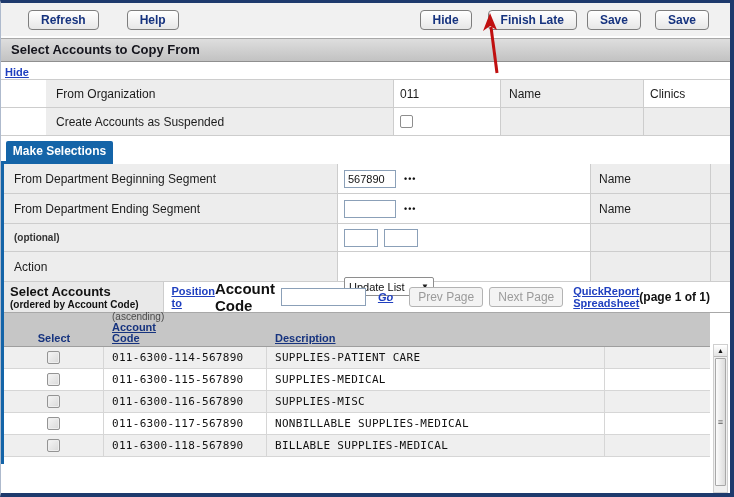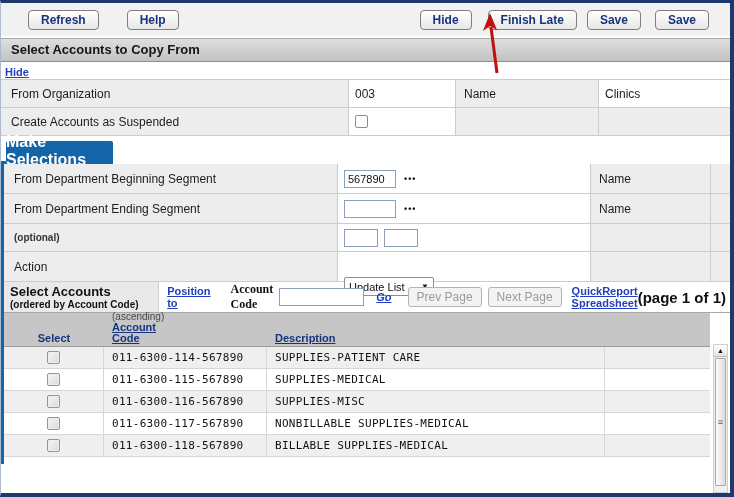--- a/index.html
+++ b/index.html
@@ -36,26 +36,26 @@
   
   .frow{display:flex; border-bottom:1px solid #cdcdcd; background:#fff;}
   .cell{border-right:1px solid #cdcdcd; display:flex; align-items:center; font-size:12px; color:#1c1c1c;}
   .cell:last-child{border-right:none;}
   .lbl{background:var(--cell_label); padding-left:10px;}
   .val{background:#fff; padding-left:6px;}
   .namec{background:var(--cell_label); padding-left:8px;}
   .lastc{background:var(--cell_label); flex:1;}
   .form1{border-top:1px solid #cdcdcd;}
   .form1 .frow{height:28px;}
-  .f1-label{width:348px;} .f1-val{width:107px;} .f1-name{width:143px;}
+  .f1-label{width:348px;margin-left:45px;} .f1-val{width:107px;} .f1-name{width:143px;}
   
   .tab-gap{height:5px; background:#fff;}
   .tab-row{height:20px; background:#fff; display:flex;}
   .tab{margin-left:5px; width:107px; background:var(--tab_blue); color:#fff;
-    font-size:16px; font-weight:bold; display:flex; align-items:center; justify-content:center;
+    font-size:12px; font-weight:bold; display:flex; align-items:center; justify-content:center;
     border-radius:2px 2px 0 0;}
   .tab-underline{height:3px; width:112px; background:var(--tab_blue);}
   
   .blue-left{border-left:3px solid var(--tab_blue);}
   .form2 .frow.h30{height:30px;} .form2 .frow.h28{height:28px;}
   .f2-label{width:334px; flex-direction:column; align-items:flex-start; justify-content:center;}
   .f2-val{width:253px; background:#fff; padding-left:6px;}
   .f2-name{width:120px;}
   .hint{font-size:10px; font-weight:bold; color:#333; line-height:11px;}
   .f2-label .main{font-size:12px; line-height:14px;}
@@ -68,26 +68,26 @@
     display:flex; align-items:center; font-size:11px; color:#111; padding:0 4px; justify-content:space-between;margin-top:40px;}
   .dd-arrow{font-size:8px; color:#222;}
   
   .sa-bar{height:31px; display:flex; border-bottom:1px solid #a8a8a8; background:#fff;}
   .sa-title{width:168px; background:#e9e9e9; border-right:1px solid #cdcdcd; padding-left:6px;
     display:flex; flex-direction:column; justify-content:center;}
   .sa-title .t1{font-size:13px; font-weight:bold; color:#111; line-height:14px;}
   .sa-title .t2{font-size:10px; font-weight:bold; color:#111; line-height:11px;}
   .sa-right{flex:1; display:flex; align-items:center; padding-left:8px;}
   .link{color:var(--link_blue); text-decoration:underline; font-size:11px; font-weight:bold;}
-  .sa-right .lbl-bold{font-size:12px; font-weight:bold; color:#111; margin-left:20px; margin-right:6px;font-family:Liberation Serif, serif;}
+  .sa-right .lbl-bold{font-size:15px; font-weight:bold; color:#111; margin-left:0; margin-right:6px;}
   .go{font-style:italic; margin-left:12px;}
   .pgbtn{height:20px; line-height:18px; padding:0 8px; background:#f3f3f3; border:1px solid #b3b3b3;
     border-radius:3px; color:var(--disabled_text); font-size:12px; white-space:nowrap;}
   .rep-links{display:flex; flex-direction:column; margin-left:10px; line-height:12px;}
-  .page-info{margin-left:auto; margin-right:4px; font-size:15px; font-weight:bold; color:#111; white-space:nowrap;}
+  .page-info{margin-left:auto; margin-right:20px; font-size:12px; font-weight:bold; color:#111; white-space:nowrap;}
   
   .tbl-header{height:34px; background:var(--header_gray); border-bottom:1px solid #9e9e9e;
     display:flex; align-items:flex-end; width:706px;}
   .th{font-size:11px; font-weight:bold; color:var(--button_text); padding-bottom:2px;}
   .th-sel{width:100px; text-align:center;}
   .th-code{width:163px; padding-left:8px;}
   .th-desc{width:338px; padding-left:8px;}
   .th-empty{flex:1;}
   .asc{font-size:10px; font-weight:normal; color:#4a4a4a; line-height:11px;}
   .th-code .ln{display:block; line-height:11px; text-decoration:underline;}
@@ -135,21 +135,21 @@
   </svg>
 
   <div class="sec-header">Select Accounts to Copy From</div>
   <div class="hide-row">
     <a href="#">Hide</a>
   </div>
 
   <div class="form1">
     <div class="frow">
       <div class="cell lbl f1-label">From Organization</div>
-      <div class="cell val f1-val">003</div>
+      <div class="cell val f1-val">011</div>
       <div class="cell namec f1-name">Name</div>
       <div class="cell val" style="flex:1">Clinics</div>
     </div>
     <div class="frow">
       <div class="cell lbl f1-label">Create Accounts as Suspended</div>
       <div class="cell val f1-val">
         <span class="cb white"></span>
       </div>
       <div class="cell namec f1-name"></div>
       <div class="cell lastc"></div>

